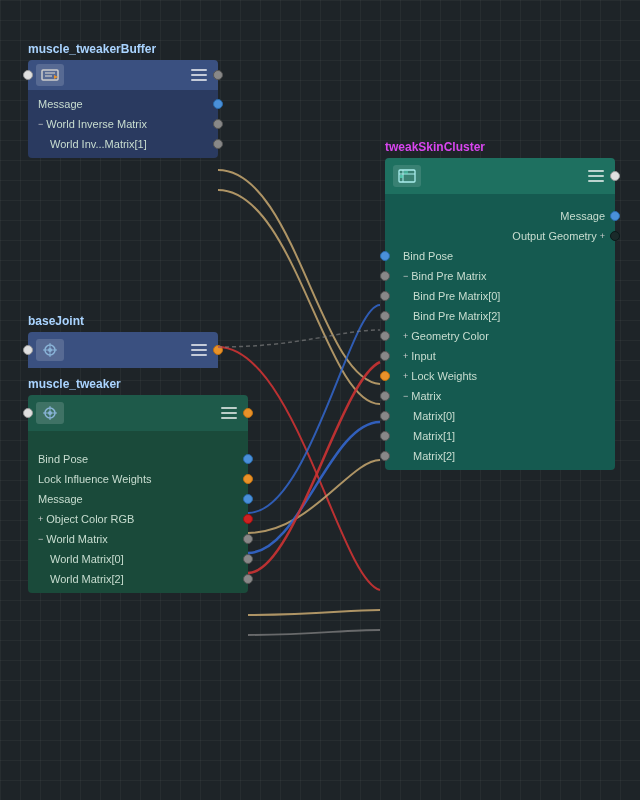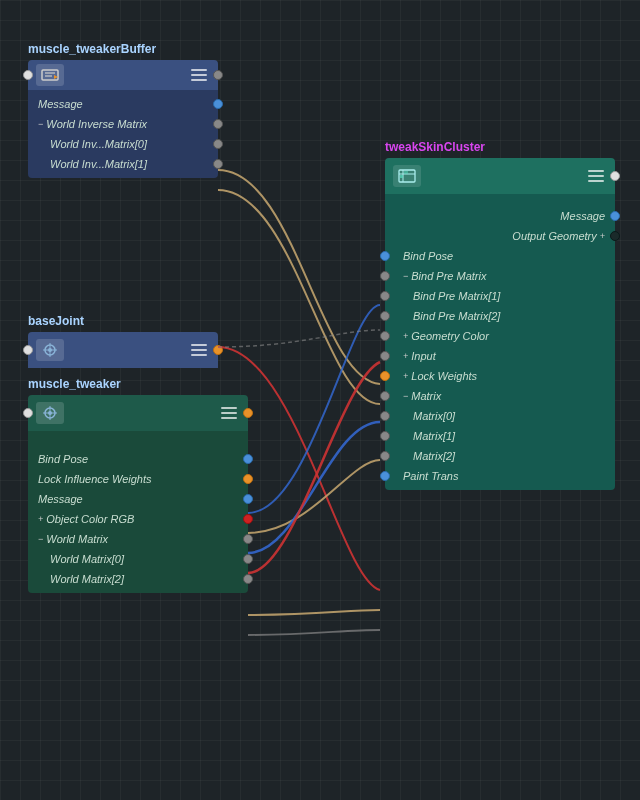--- a/index.html
+++ b/index.html
@@ -32,21 +32,20 @@
       border-radius: 4px 4px 0 0;
       font-size: 12px;
       font-weight: 600;
       letter-spacing: 0.3px;
       position: relative;
     }
 
     .node-body {
       padding: 4px 0;
       border-radius: 0 0 4px 4px;
-      font-style: italic;
     }
 
     .node-row {
       display: flex;
       align-items: center;
       padding: 2px 10px;
       font-size: 11px;
       white-space: nowrap;
       position: relative;
     }
@@ -217,24 +216,20 @@
       <span class="row-text">Message</span>
       <div class="port port-blue" style="top:5px; right:-5px;"></div>
     </div>
 
     <div class="node-row" style="position:relative; height:20px;">
       <span class="expand-icon">−</span>
       <span class="row-text">World Inverse Matrix</span>
       <div class="port port-gray" style="top:5px; right:-5px;"></div>
     </div>
 
-    <div class="node-row indent" style="position:relative; height:20px;">
-      <span class="row-text">World Inv...Matrix[0]</span>
-      <div class="port port-gray" style="top:5px; right:-5px;"></div>
-    </div>
 
     <div class="node-row indent" style="position:relative; height:20px;">
       <span class="row-text">World Inv...Matrix[1]</span>
       <div class="port port-gray" style="top:5px; right:-5px;"></div>
     </div>
   </div>
 </div>
 
 <div class="node" id="node-basejoint">
   <span class="node-title" style="top:-18px; left:0">baseJoint</span>
@@ -357,25 +352,25 @@
       <div class="port port-blue" style="top:5px; left:-5px;"></div>
       <span class="row-text" style="padding-left:8px;">Bind Pose</span>
     </div>
 
     <div class="node-row" style="position:relative; height:20px;">
       <div class="port port-gray" style="top:5px; left:-5px;"></div>
       <span class="expand-icon" style="padding-left:8px;">−</span>
       <span class="row-text">Bind Pre Matrix</span>
     </div>
 
-
     <div class="node-row indent" style="position:relative; height:20px; padding-left:28px;">
       <div class="port port-gray" style="top:5px; left:-5px;"></div>
-      <span class="row-text">Bind Pre Matrix[1]</span>
-    </div>
+      <span class="row-text">Bind Pre Matrix[0]</span>
+    </div>
+
 
     <div class="node-row indent" style="position:relative; height:20px; padding-left:28px;">
       <div class="port port-gray" style="top:5px; left:-5px;"></div>
       <span class="row-text">Bind Pre Matrix[2]</span>
     </div>
 
     <div class="node-row" style="position:relative; height:20px;">
       <div class="port port-gray" style="top:5px; left:-5px;"></div>
       <span class="expand-icon" style="padding-left:8px;">+</span>
       <span class="row-text">Geometry Color</span>
@@ -407,24 +402,20 @@
     <div class="node-row indent" style="position:relative; height:20px; padding-left:28px;">
       <div class="port port-gray" style="top:5px; left:-5px;"></div>
       <span class="row-text">Matrix[1]</span>
     </div>
 
     <div class="node-row indent" style="position:relative; height:20px; padding-left:28px;">
       <div class="port port-gray" style="top:5px; left:-5px;"></div>
       <span class="row-text">Matrix[2]</span>
     </div>
 
-    <div class="node-row" style="position:relative; height:20px;">
-      <div class="port port-blue" style="top:5px; left:-5px;"></div>
-      <span class="row-text" style="padding-left:8px;">Paint Trans</span>
-    </div>
   </div>
 </div>
 
 <svg id="connections-svg">
 
   <path d="M 218 170 C 295 170, 320 380, 380 384" stroke="#c8a870" stroke-width="2" fill="none" opacity="0.85"></path>
 
   <path d="M 218 190 C 295 190, 325 404, 380 404" stroke="#c8a870" stroke-width="2" fill="none" opacity="0.85"></path>
 
   <path d="M 218 347 C 295 347, 340 580, 380 590" stroke="#cc3333" stroke-width="2" fill="none" opacity="0.9"></path>

